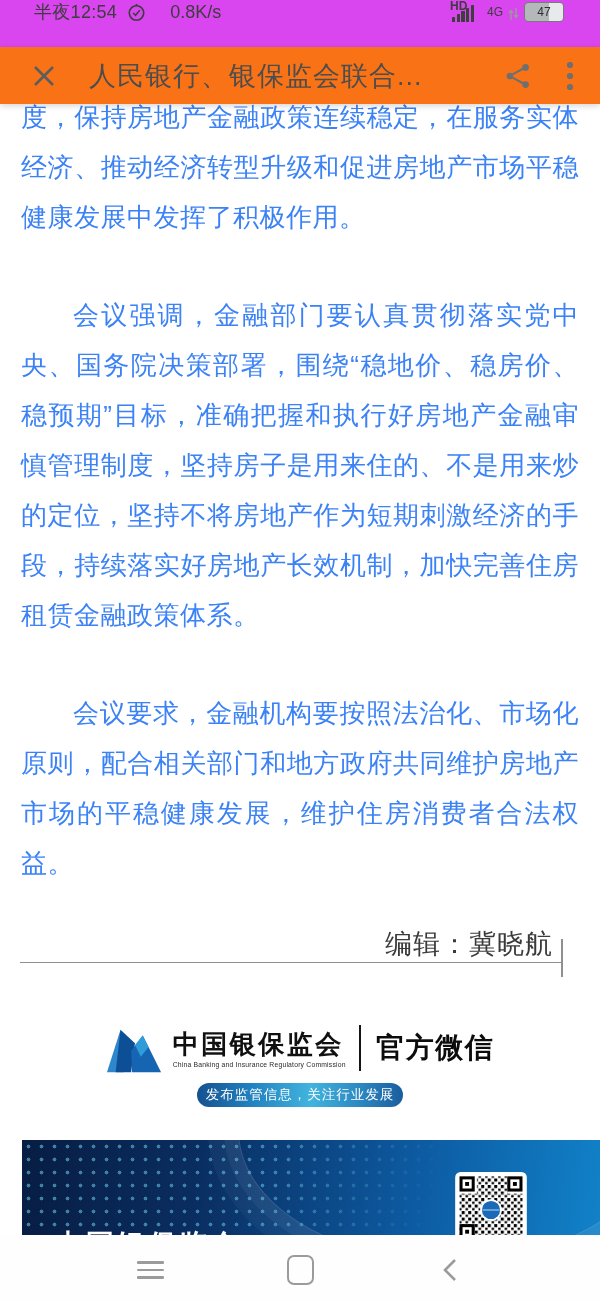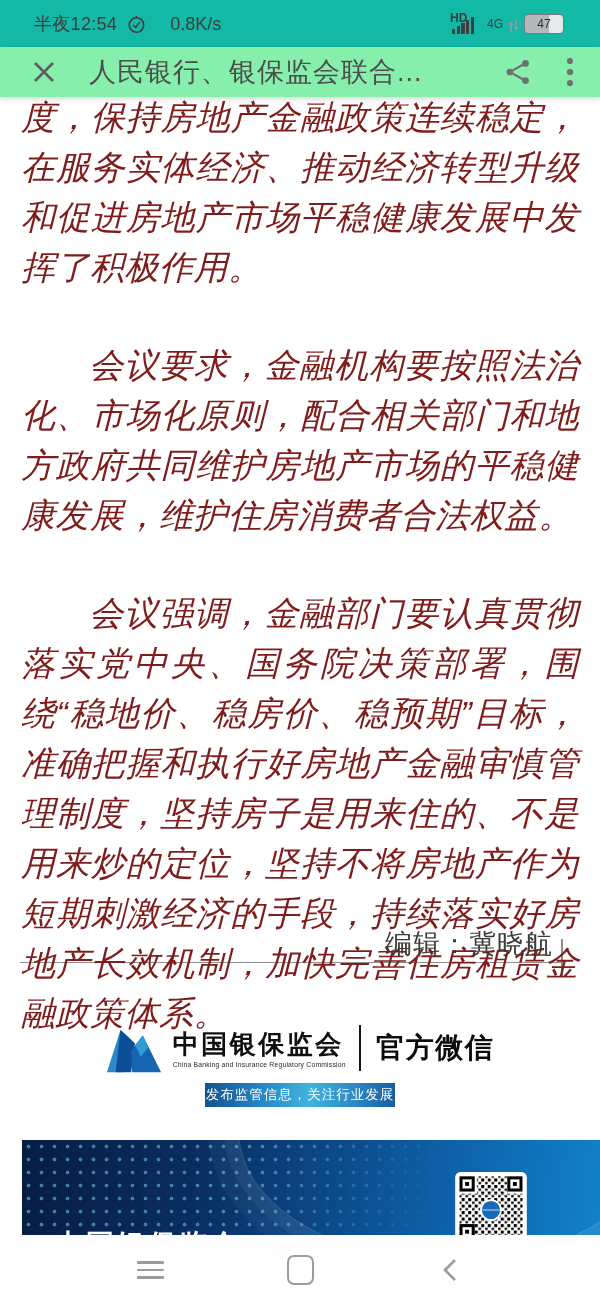--- a/index.html
+++ b/index.html
@@ -4,21 +4,21 @@
 <style>
   html,body{margin:0;padding:0;background:#555;}
   .frame{
     position:relative;width:600px;height:1300px;margin:0 auto;
     background:#fff;overflow:hidden;
     font-family:"Liberation Sans","DejaVu Sans",sans-serif;
   }
   
   .status-bar{
     position:absolute;top:0;left:0;width:600px;height:48px;
-    background:#14b8a6;display:flex;align-items:center;
+    background:#d946ef;display:flex;align-items:flex-start;
     color:#3d3d3d;font-size:18px;
   }
   .sb-left{display:flex;align-items:center;margin-left:34px;gap:10px;}
   .sb-right{display:flex;align-items:center;margin-left:auto;margin-right:36px;gap:5px;}
   .sb-time{letter-spacing:0.3px;}
   .alarm-ic{width:19px;height:19px;}
   .sb-speed{margin-left:14px;}
   .sig-wrap{position:relative;width:30px;height:24px;}
   .hd-lbl{position:absolute;top:-1px;left:-2px;font-size:12px;font-weight:bold;color:#3d3d3d;}
   .sig-bars{position:absolute;bottom:2px;left:0;display:flex;align-items:flex-end;gap:1.5px;}
@@ -26,36 +26,36 @@
   .sb-4g{font-size:12px;color:#3d3d3d;}
   .arrows-ic{width:11px;height:14px;margin-top:4px;}
   .battery{
     position:relative;width:40px;height:20px;border:1.6px solid #77797c;border-radius:4px;
     background:linear-gradient(90deg,#b4b8bb 0 62%,#e7e9eb 62%);
     display:flex;align-items:center;justify-content:center;
     font-size:12px;color:#2e2e2e;box-sizing:border-box;
   }
   
   .toolbar{
-    position:absolute;top:47px;left:0;width:600px;height:50px;background:#86efac;
+    position:absolute;top:47px;left:0;width:600px;height:57px;background:#f97316;
     box-shadow:0 2px 6px rgba(0,0,0,0.16);
     display:flex;align-items:center;z-index:20;
   }
   .tb-close{margin-left:31px;width:26px;height:26px;cursor:pointer;}
   .tb-title{
     margin-left:32px;font-size:27px;color:#4d4d4d;font-weight:500;
     white-space:nowrap;overflow:hidden;max-width:360px;letter-spacing:1px;
   }
   .tb-share{margin-left:auto;width:28px;height:28px;cursor:pointer;}
   .tb-menu{margin-left:34px;margin-right:26px;width:8px;height:30px;cursor:pointer;}
   
   .article{
     position:absolute;top:92px;left:21px;width:558px;z-index:5;
-    font-size:34px;line-height:50px;color:#7f1d1d;
-    text-align:justify;letter-spacing:0.5px;font-style:italic;
+    font-size:26px;line-height:50px;color:#3b82f6;
+    text-align:justify;letter-spacing:0.5px;
   }
   .article p{margin:0 0 48px 0;}
   .article p.ind{text-indent:2em;}
   .editor-row{
     position:absolute;top:926px;left:21px;width:532px;text-align:right;
     font-size:27px;color:#3a3a3a;letter-spacing:1px;z-index:5;
   }
   .rule-h{position:absolute;top:962px;left:20px;width:543px;height:1.3px;background:#8f8f8f;}
   .rule-v{position:absolute;top:939px;left:561px;width:1.6px;height:38px;background:#8f8f8f;}
   
@@ -64,21 +64,21 @@
     display:flex;align-items:center;justify-content:center;gap:9px;z-index:5;
   }
   .logo-mark{width:58px;height:50px;flex:0 0 auto;}
   .org-names{display:flex;flex-direction:column;align-items:flex-start;}
   .org-cn{font-size:26px;font-weight:700;color:#101010;letter-spacing:2.5px;line-height:30px;}
   .org-en{font-size:6.8px;color:#2a2a2a;letter-spacing:0.2px;margin-top:2px;white-space:nowrap;}
   .logo-div{width:2.6px;height:46px;background:#141414;margin:0 6px 0 4px;}
   .wechat-lbl{font-size:28px;font-weight:900;color:#0c0c0c;letter-spacing:1.5px;font-family:"Liberation Sans","DejaVu Sans",sans-serif;}
   .ribbon{
     position:absolute;top:1083px;left:50%;transform:translateX(-50%);
-    width:190px;height:24px;border-radius:0;
+    width:206px;height:24px;border-radius:12px;
     background:linear-gradient(90deg,#15518f 0%,#2384c2 28%,#41b4de 55%,#2b86c0 80%,#1a5d9d 100%);
     display:flex;align-items:center;justify-content:center;
     color:#fff;font-size:13.5px;letter-spacing:1px;z-index:5;
   }
   
   .banner{
     position:absolute;top:1140px;left:22px;width:578px;height:95px;overflow:hidden;
     background:linear-gradient(96deg,#071d43 0%,#0a2d60 30%,#0d5ba2 68%,#1181c8 100%);
     cursor:pointer;z-index:5;
   }
@@ -164,22 +164,22 @@
     </svg>
     <svg class="tb-menu" viewBox="0 0 8 30">
       <circle cx="4" cy="4" r="3.1" fill="#6f6f6f"></circle>
       <circle cx="4" cy="15" r="3.1" fill="#6f6f6f"></circle>
       <circle cx="4" cy="26" r="3.1" fill="#6f6f6f"></circle>
     </svg>
   </div>
 
   <div class="article">
     <p>度，保持房地产金融政策连续稳定，在服务实体经济、推动经济转型升级和促进房地产市场平稳健康发展中发挥了积极作用。</p>
+    <p class="ind">会议强调，金融部门要认真贯彻落实党中央、国务院决策部署，围绕“稳地价、稳房价、稳预期”目标，准确把握和执行好房地产金融审慎管理制度，坚持房子是用来住的、不是用来炒的定位，坚持不将房地产作为短期刺激经济的手段，持续落实好房地产长效机制，加快完善住房租赁金融政策体系。</p>
     <p class="ind">会议要求，金融机构要按照法治化、市场化原则，配合相关部门和地方政府共同维护房地产市场的平稳健康发展，维护住房消费者合法权益。</p>
-    <p class="ind">会议强调，金融部门要认真贯彻落实党中央、国务院决策部署，围绕“稳地价、稳房价、稳预期”目标，准确把握和执行好房地产金融审慎管理制度，坚持房子是用来住的、不是用来炒的定位，坚持不将房地产作为短期刺激经济的手段，持续落实好房地产长效机制，加快完善住房租赁金融政策体系。</p>
   </div>
 
   <div class="editor-row">编辑：冀晓航</div>
   <div class="rule-h"></div>
   <div class="rule-v"></div>
 
   <div class="logo-row">
     <svg class="logo-mark" viewBox="0 0 60 50">
       <polygon points="1,50 15,6 24,26 18,50" fill="#2e86cb"></polygon>
       <polygon points="15,6 30,20 26,50 10,50" fill="#0d4f97"></polygon>

